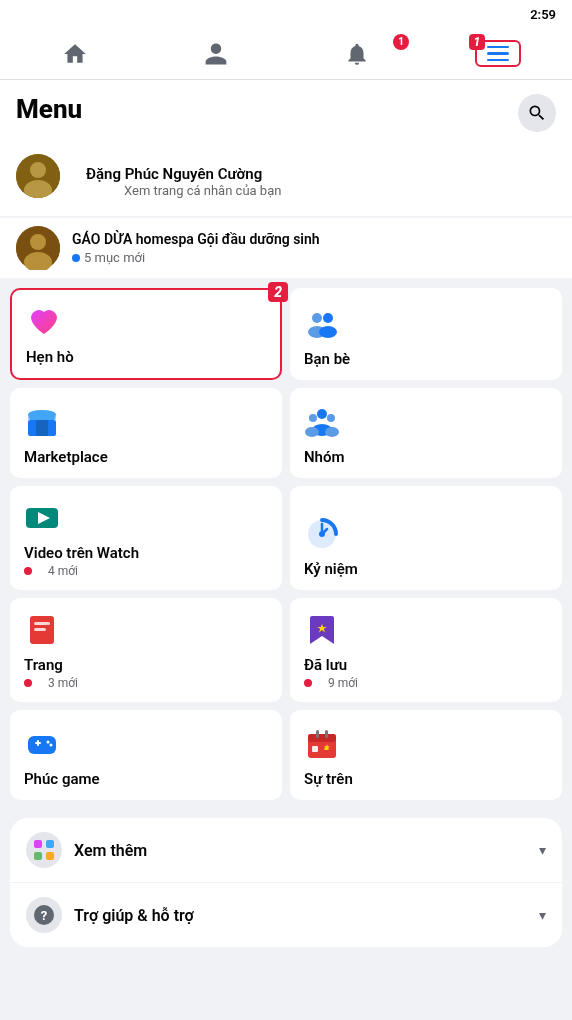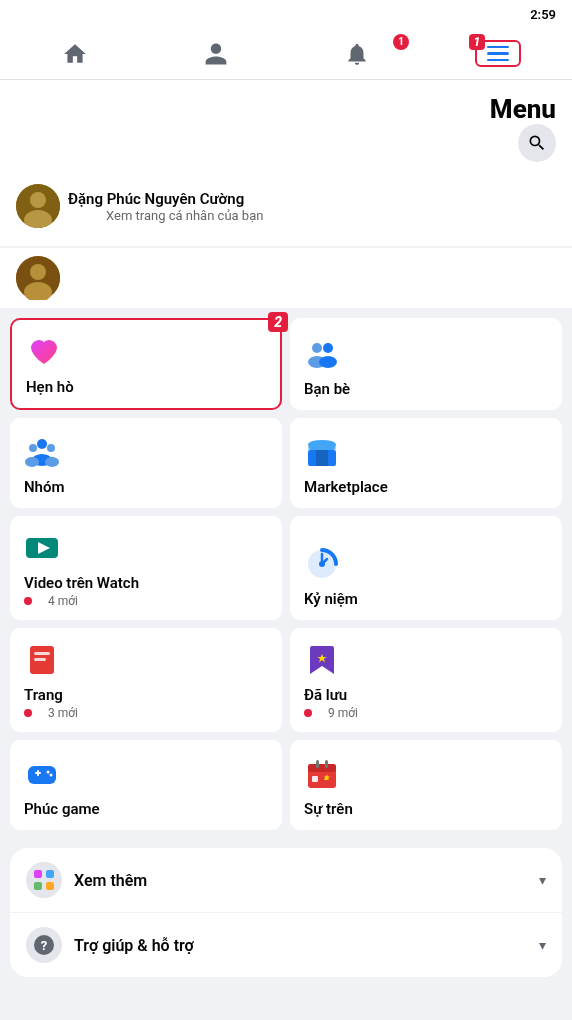--- a/index.html
+++ b/index.html
@@ -120,23 +120,22 @@
     .page-content {
       background: #f0f2f5;
       padding: 0;
     }
 
     
     .menu-header {
       background: #fff;
       padding: 14px 16px 8px 16px;
       display: flex;
-      align-items: flex-end;
+      align-items: flex-start;
       justify-content: space-between;
-      flex-direction: column;
     }
     .menu-title {
       font-size: 26px;
       font-weight: 800;
       color: #050505;
     }
     .search-btn {
       width: 38px;
       height: 38px;
       background: #e4e6eb;
@@ -147,22 +146,22 @@
       cursor: pointer;
     }
 
     
     .profile-section {
       background: #fff;
       padding: 8px 16px 12px 16px;
     }
     .profile-item {
       display: flex;
-      align-items: center;
-      gap: 8px;
+      align-items: flex-end;
+      gap: 26px;
       padding: 6px 0;
       cursor: pointer;
     }
     .avatar {
       width: 44px;
       height: 44px;
       border-radius: 50%;
       overflow: hidden;
       background: #8b6914;
       flex-shrink: 0;
@@ -411,20 +410,27 @@
   </div>
 
   <div class="page-item" style="margin-top:2px;">
     <div class="page-avatar">
       <svg width="44" height="44" viewBox="0 0 44 44">
         <circle cx="22" cy="22" r="22" fill="#7a5010"></circle>
         <circle cx="22" cy="16" r="8" fill="#b8903a"></circle>
         <ellipse cx="22" cy="36" rx="14" ry="10" fill="#b8903a"></ellipse>
       </svg>
     </div>
+    <div class="page-info">
+      <div class="page-name">GÁO DỪA homespa Gội đầu dưỡng sinh</div>
+      <div class="dot-badge">
+        <span class="dot"></span>
+        <span>5 mục mới</span>
+      </div>
+    </div>
   </div>
 
   <div class="grid-section">
 
     <div class="grid-card highlighted" style="position:relative;">
       <span class="card-number-badge">2</span>
       <div class="card-icon">
         <svg width="36" height="36" viewBox="0 0 36 36">
           <defs>
             <linearGradient id="heartGrad" x1="0%" y1="0%" x2="100%" y2="100%">
@@ -446,41 +452,41 @@
           <ellipse cx="13" cy="26" rx="9" ry="6" fill="#5c9be6"></ellipse>
           <ellipse cx="24" cy="26" rx="9" ry="6" fill="#1877f2"></ellipse>
         </svg>
       </div>
       <span class="card-label">Bạn bè</span>
     </div>
 
     <div class="grid-card">
       <div class="card-icon">
         <svg width="36" height="36" viewBox="0 0 36 36">
+          <rect x="4" y="16" width="28" height="16" rx="2" fill="#1877f2"></rect>
+          <rect x="12" y="16" width="12" height="16" rx="1" fill="#1565c0"></rect>
+          <path d="M4 10 Q6 6 18 6 Q30 6 32 10 L30 16 H6 Z" fill="#42a5f5"></path>
+          <rect x="4" y="10" width="28" height="6" rx="0" fill="#42a5f5" opacity="0.5"></rect>
+        </svg>
+      </div>
+      <span class="card-label">Marketplace</span>
+    </div>
+
+    <div class="grid-card">
+      <div class="card-icon">
+        <svg width="36" height="36" viewBox="0 0 36 36">
           <circle cx="18" cy="10" r="5" fill="#1877f2"></circle>
           <circle cx="9" cy="14" r="4" fill="#5c9be6"></circle>
           <circle cx="27" cy="14" r="4" fill="#5c9be6"></circle>
           <ellipse cx="18" cy="26" rx="10" ry="6" fill="#1877f2"></ellipse>
           <ellipse cx="8" cy="28" rx="7" ry="5" fill="#5c9be6"></ellipse>
           <ellipse cx="28" cy="28" rx="7" ry="5" fill="#5c9be6"></ellipse>
         </svg>
       </div>
       <span class="card-label">Nhóm</span>
-    </div>
-
-    <div class="grid-card">
-      <div class="card-icon">
-        <svg width="36" height="36" viewBox="0 0 36 36">
-          <rect x="4" y="16" width="28" height="16" rx="2" fill="#1877f2"></rect>
-          <rect x="12" y="16" width="12" height="16" rx="1" fill="#1565c0"></rect>
-          <path d="M4 10 Q6 6 18 6 Q30 6 32 10 L30 16 H6 Z" fill="#42a5f5"></path>
-          <rect x="4" y="10" width="28" height="6" rx="0" fill="#42a5f5" opacity="0.5"></rect>
-        </svg>
-      </div>
-      <span class="card-label">Marketplace</span>
     </div>
 
     <div class="grid-card">
       <div class="card-icon">
         <svg width="36" height="36" viewBox="0 0 36 36">
           <rect x="2" y="8" width="32" height="20" rx="4" fill="#00897b"></rect>
           <polygon points="14,12 14,24 26,18" fill="white"></polygon>
         </svg>
       </div>
       <span class="card-label">Video trên Watch</span>

